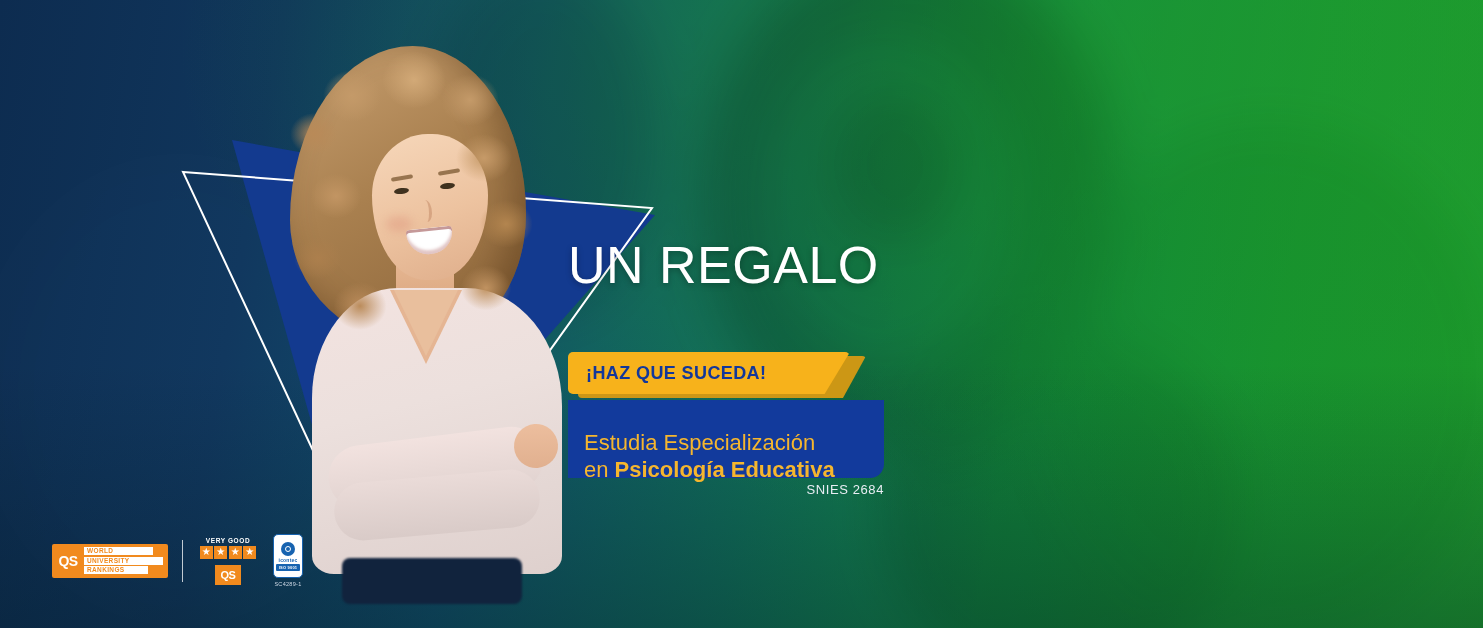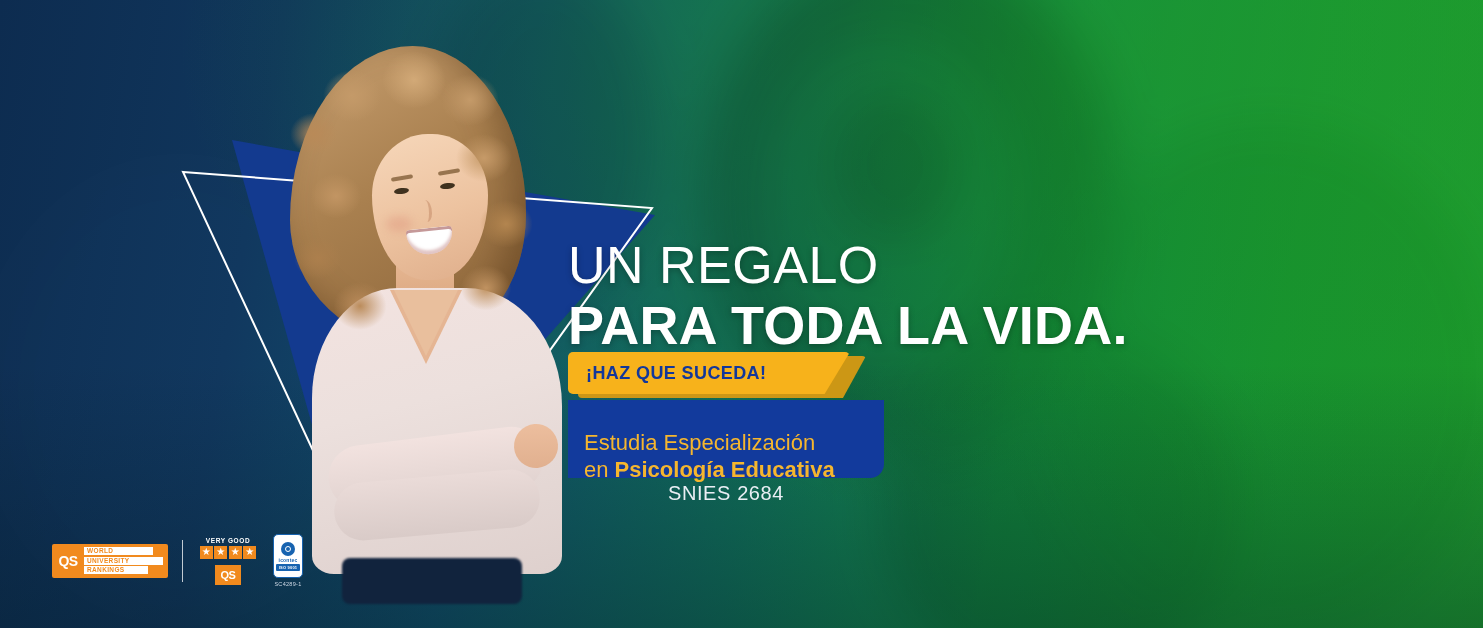--- a/index.html
+++ b/index.html
@@ -136,21 +136,21 @@
     position:absolute; left:568px; top:400px; width:316px; height:78px;
     background:#123a9c; border-radius:0 0 14px 0;
     padding:12px 14px 10px 16px;
   }
   .panel .l1{ color:#f5b62e; font-size:22px; line-height:27px; font-weight:400; white-space:nowrap;margin-top:17px; }
   .panel .l2{ color:#f5b62e; font-size:22px; line-height:27px; font-weight:400; white-space:nowrap; }
   .panel .l2 b{ font-weight:700; }
 
   .snies{
     position:absolute; left:568px; top:482px; width:316px;
-    text-align:center; color:#e9eef4; font-size:20px; letter-spacing:.6px;
+    text-align:right; color:#e9eef4; font-size:13px; letter-spacing:.6px;
   }
 
   
   .badges{ position:absolute; left:52px; top:534px; display:flex; align-items:center; gap:0; }
 
   .qs-rank{ display:flex; align-items:stretch; height:34px; width:116px; background:#f18a1e; border-radius:2px; }
   .qs-rank .qs-box{ width:32px; display:flex; align-items:center; justify-content:center;
     color:#fff; font-size:14px; font-weight:700; letter-spacing:-.5px; }
   .qs-rank .rows{ flex:1; display:flex; flex-direction:column; justify-content:center; gap:1.5px; padding:3px 2px 3px 0; }
   .qs-rank .row{ background:#fff; height:8px; display:flex; align-items:center; }
@@ -225,21 +225,20 @@
     <div class="m-smile"></div>
     <div class="m-hair-front"></div>
     <div class="m-arm"></div>
     <div class="m-arm2"></div>
     <div class="m-hand"></div>
     <div class="m-shadow"></div>
   </div>
 
   <div class="copy">
     <div class="headline1">UN REGALO</div>
-    <div class="headline2">PARA TODA LA VIDA.</div>
   </div>
 
   <div class="cta-wrap">
     <div class="cta-shadow"></div>
     <div class="cta">
       <span class="cta-label">¡HAZ QUE SUCEDA!</span>
     </div>
   </div>
 
   <div class="panel">

